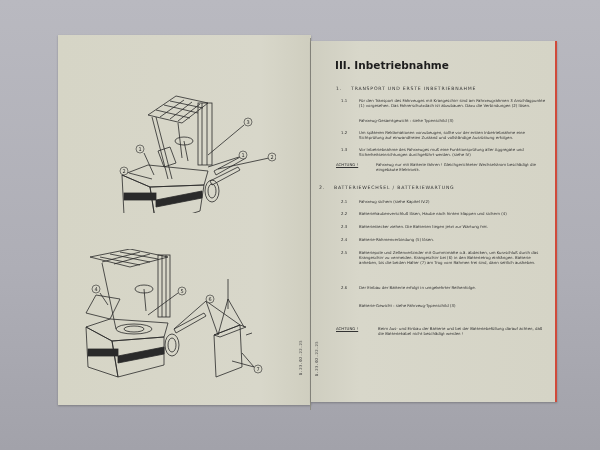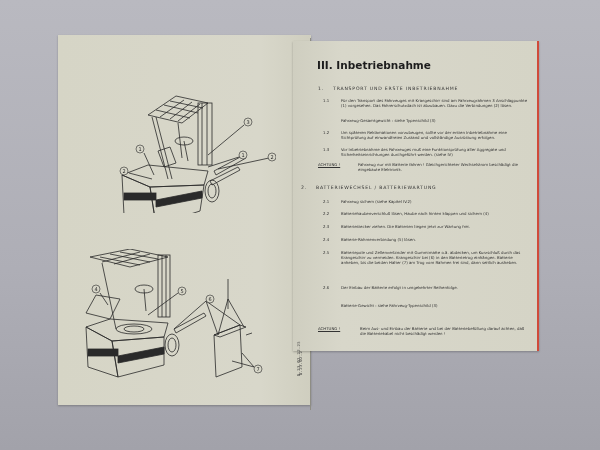--- a/index.html
+++ b/index.html
@@ -10,21 +10,21 @@
   }
   .page {
     position:absolute; background:#d7d6c8;
     box-shadow: 0 1px 2px rgba(0,0,0,0.25);
   }
   .page-left {
     left:58px; top:35px; width:253px; height:370px;
     background: linear-gradient(90deg,#d6d5c6 0%, #d8d7ca 80%, #cfcebf 100%);
   }
   .page-right {
-    left:293px; top:41px; width:244px; height:310px;
+    left:311px; top:41px; width:244px; height:361px;
     background: linear-gradient(90deg,#cfcec0 0%, #d8d7ca 20%, #d5d4c6 100%);
     border-right:2px solid #d04a3a;
   }
   .spine {
     position:absolute; left:310px; top:38px; width:1px; height:372px; background:#8e8d84;
   }
   .illus { position:absolute; }
   .illus svg { display:block; }
   .vert-code {
     position:absolute; font-size:4px; color:#444; letter-spacing:0.3px;

